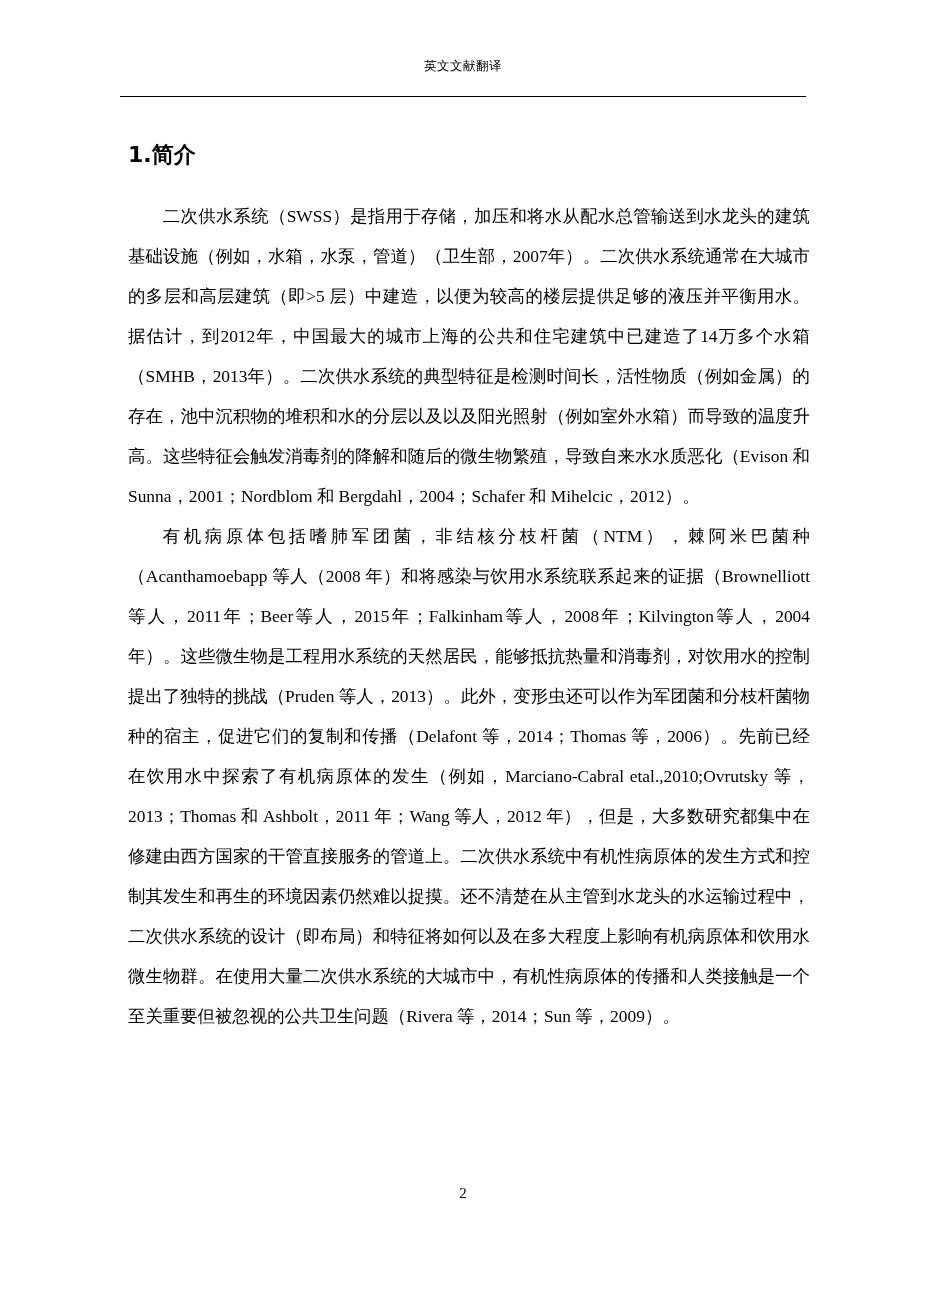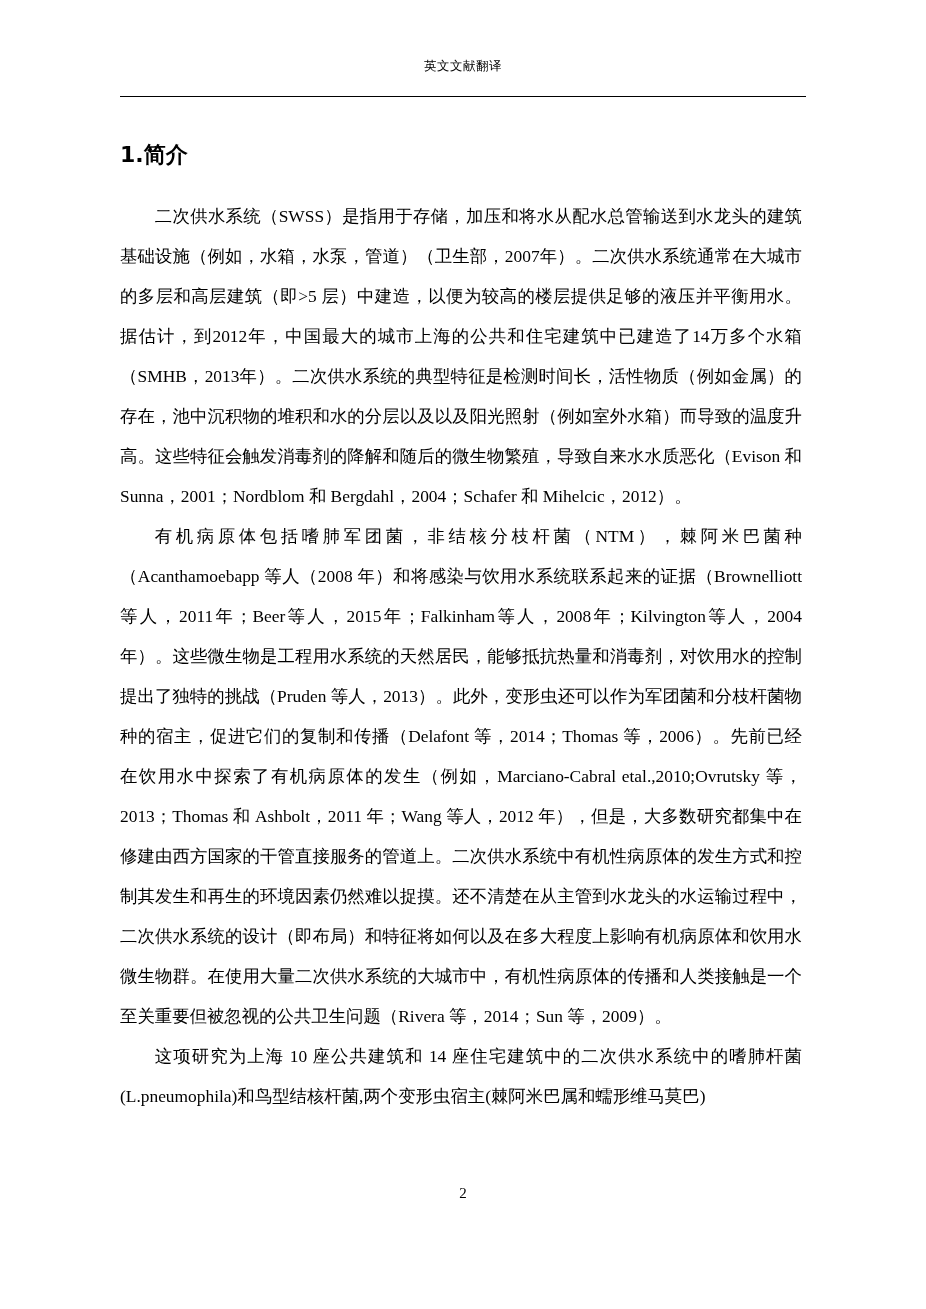--- a/index.html
+++ b/index.html
@@ -37,21 +37,21 @@
     position: absolute;
     top: 96px;
     left: 120px;
     width: 686px;
     height: 0;
     border-top: 1.2px solid #000;
   }
   .content {
     position: absolute;
     top: 140px;
-    left: 120px;
+    left: 128px;
     width: 690px;
   }
   h1.section-title {
     font-family: "DejaVu Sans", sans-serif;
     font-size: 22px;
     font-weight: bold;
     margin: 0 0 26px 0;
     letter-spacing: 0px;
   }
   p.para {
@@ -78,18 +78,17 @@
 
 <div class="page">
 
   <div class="header">英文文献翻译</div>
   <div class="header-rule"></div>
 
   <div class="content">
     <h1 class="section-title">1.简介</h1>
     <p class="para">二次供水系统（SWSS）是指用于存储，加压和将水从配水总管输送到水龙头的建筑基础设施（例如，水箱，水泵，管道）（卫生部，2007年）。二次供水系统通常在大城市的多层和高层建筑（即&gt;5 层）中建造，以便为较高的楼层提供足够的液压并平衡用水。据估计，到2012年，中国最大的城市上海的公共和住宅建筑中已建造了14万多个水箱（SMHB，2013年）。二次供水系统的典型特征是检测时间长，活性物质（例如金属）的存在，池中沉积物的堆积和水的分层以及以及阳光照射（例如室外水箱）而导致的温度升高。这些特征会触发消毒剂的降解和随后的微生物繁殖，导致自来水水质恶化（Evison 和 Sunna，2001；Nordblom 和 Bergdahl，2004；Schafer 和 Mihelcic，2012）。</p>
     <p class="para">有机病原体包括嗜肺军团菌，非结核分枝杆菌（NTM），棘阿米巴菌种（Acanthamoebapp 等人（2008 年）和将感染与饮用水系统联系起来的证据（Brownelliott等人，2011年；Beer等人，2015年；Falkinham等人，2008年；Kilvington等人，2004 年）。这些微生物是工程用水系统的天然居民，能够抵抗热量和消毒剂，对饮用水的控制提出了独特的挑战（Pruden 等人，2013）。此外，变形虫还可以作为军团菌和分枝杆菌物种的宿主，促进它们的复制和传播（Delafont 等，2014；Thomas 等，2006）。先前已经在饮用水中探索了有机病原体的发生（例如，Marciano-Cabral etal.,2010;Ovrutsky 等，2013；Thomas 和 Ashbolt，2011 年；Wang 等人，2012 年），但是，大多数研究都集中在修建由西方国家的干管直接服务的管道上。二次供水系统中有机性病原体的发生方式和控制其发生和再生的环境因素仍然难以捉摸。还不清楚在从主管到水龙头的水运输过程中，二次供水系统的设计（即布局）和特征将如何以及在多大程度上影响有机病原体和饮用水微生物群。在使用大量二次供水系统的大城市中，有机性病原体的传播和人类接触是一个至关重要但被忽视的公共卫生问题（Rivera 等，2014；Sun 等，2009）。</p>
-    <p class="para">这项研究为上海 10 座公共建筑和 14 座住宅建筑中的二次供水系统中的嗜肺杆菌(L.pneumophila)和鸟型结核杆菌,两个变形虫宿主(棘阿米巴属和蠕形维马莫巴)</p>
   </div>
 
   <div class="footer-pageno">2</div>
 
 </div>
 
 </body></html>

